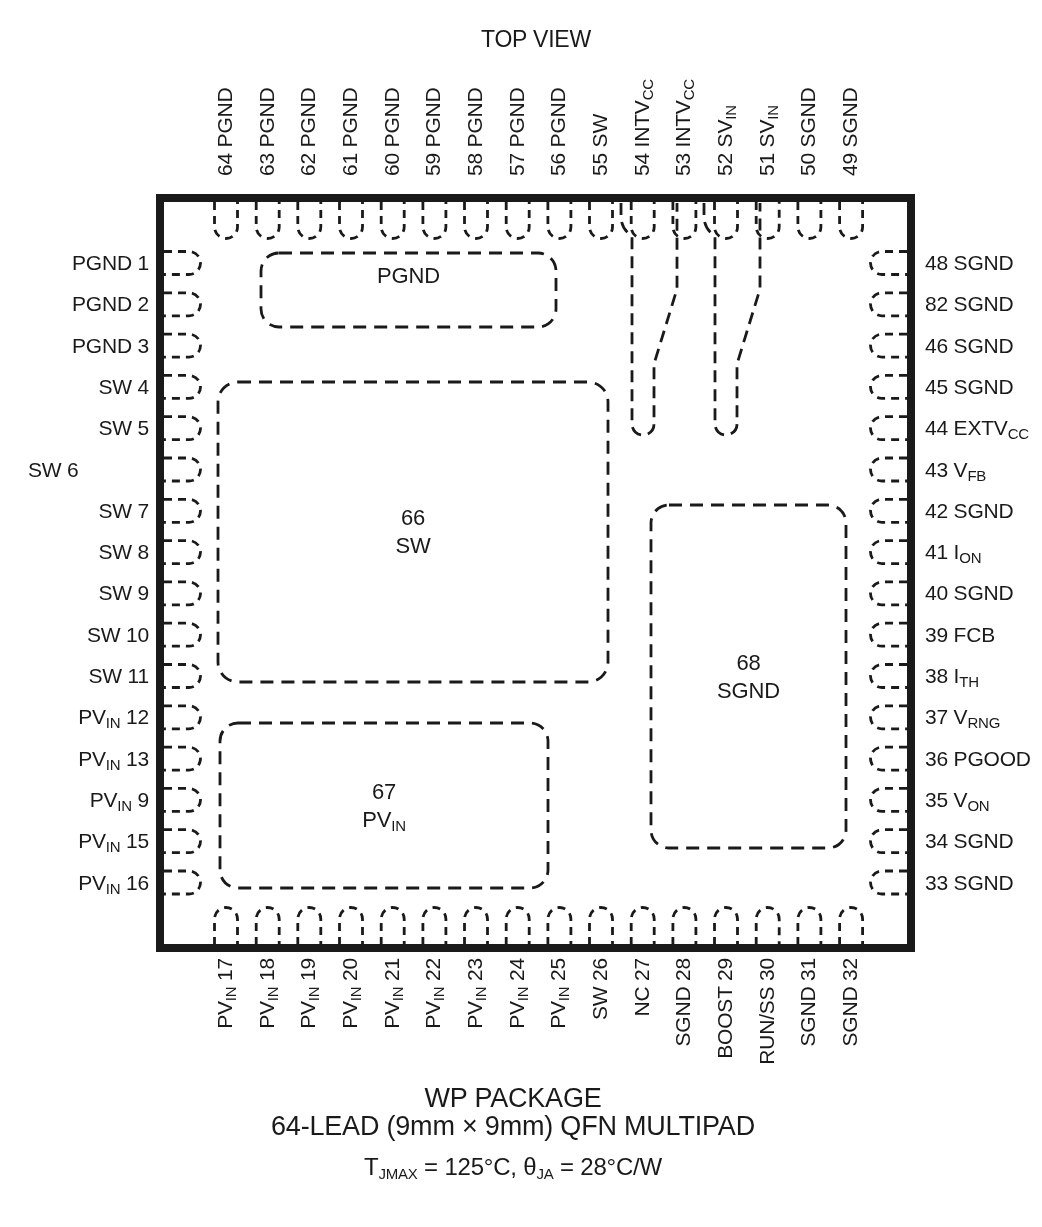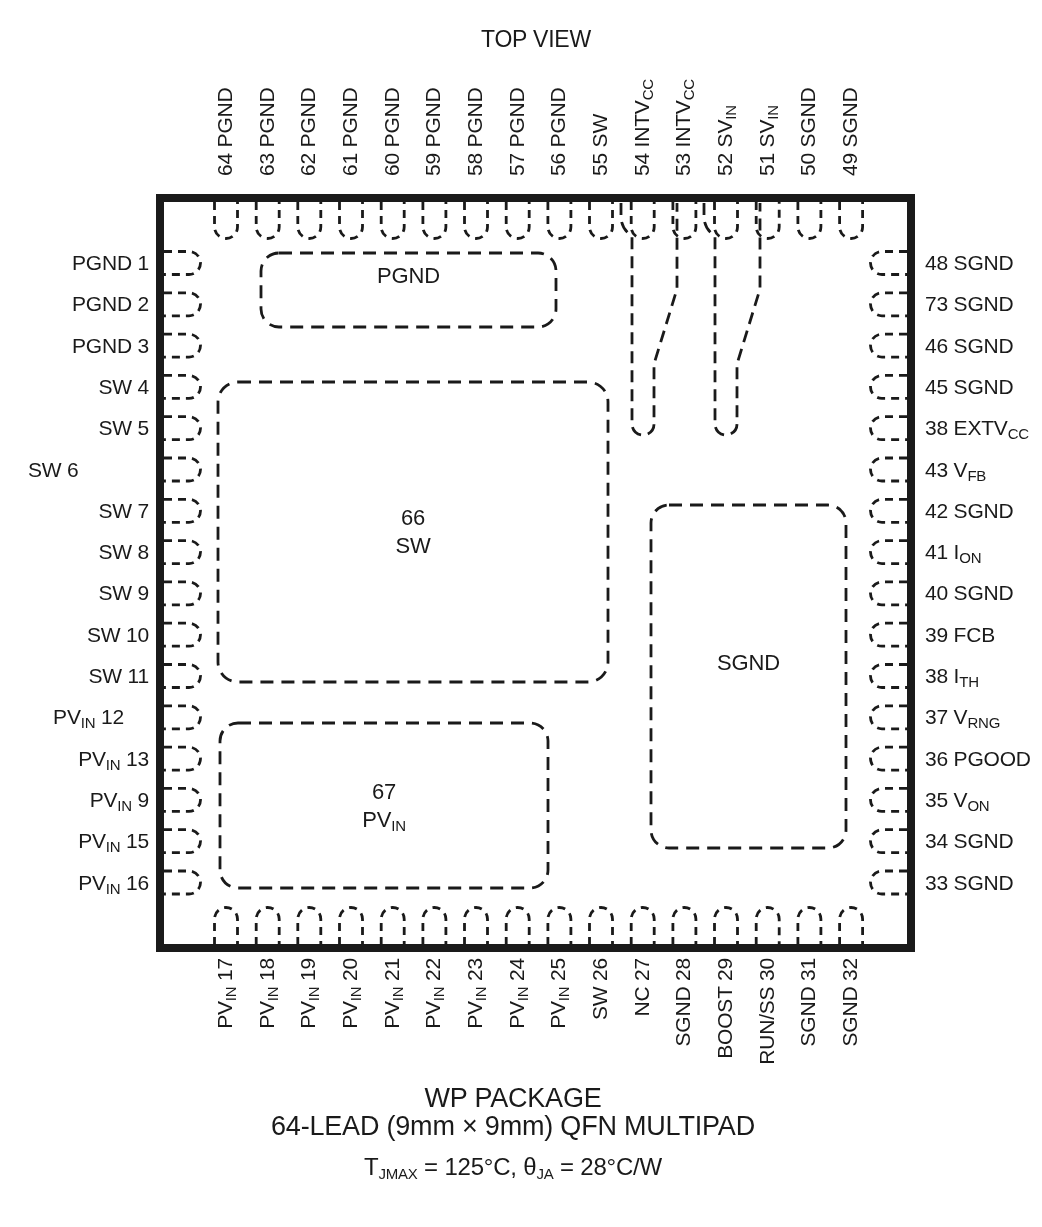--- a/index.html
+++ b/index.html
@@ -153,30 +153,30 @@
       <div class="pin-label-h" style="left: 0px; width: 121px; text-align: right; top: 290.3px;"><span>PGND</span><span> 2</span></div>
       <div class="pin-label-h" style="left: 0px; width: 121px; text-align: right; top: 331.6px;"><span>PGND</span><span> 3</span></div>
       <div class="pin-label-h" style="left: 0px; width: 121px; text-align: right; top: 372.9px;"><span>SW</span><span> 4</span></div>
       <div class="pin-label-h" style="left: 0px; width: 121px; text-align: right; top: 414.2px;"><span>SW</span><span> 5</span></div>
       <div class="pin-label-h" style="left: 0px; width: 121px; text-align: left; top: 455.5px;"><span>SW</span><span> 6</span></div>
       <div class="pin-label-h" style="left: 0px; width: 121px; text-align: right; top: 496.8px;"><span>SW</span><span> 7</span></div>
       <div class="pin-label-h" style="left: 0px; width: 121px; text-align: right; top: 538.1px;"><span>SW</span><span> 8</span></div>
       <div class="pin-label-h" style="left: 0px; width: 121px; text-align: right; top: 579.4px;"><span>SW</span><span> 9</span></div>
       <div class="pin-label-h" style="left: 0px; width: 121px; text-align: right; top: 620.7px;"><span>SW</span><span> 10</span></div>
       <div class="pin-label-h" style="left: 0px; width: 121px; text-align: right; top: 662px;"><span>SW</span><span> 11</span></div>
-      <div class="pin-label-h" style="left: 0px; width: 121px; text-align: center; top: 703.3px;"><span>PV</span><span class="sub">IN</span><span> 12</span></div>
+      <div class="pin-label-h" style="left: 0px; width: 121px; text-align: right; top: 703.3px;"><span>PV</span><span class="sub">IN</span><span> 12</span></div>
       <div class="pin-label-h" style="left: 0px; width: 121px; text-align: right; top: 744.6px;"><span>PV</span><span class="sub">IN</span><span> 13</span></div>
       <div class="pin-label-h" style="left: 0px; width: 121px; text-align: right; top: 785.9px;"><span>PV</span><span class="sub">IN</span><span> 9</span></div>
       <div class="pin-label-h" style="left: 0px; width: 121px; text-align: right; top: 827.2px;"><span>PV</span><span class="sub">IN</span><span> 15</span></div>
       <div class="pin-label-h" style="left: 0px; width: 121px; text-align: right; top: 868.5px;"><span>PV</span><span class="sub">IN</span><span> 16</span></div>
       <div class="pin-label-h" style="left: 897px; top: 249px;"><span>48 SGND</span></div>
-      <div class="pin-label-h" style="left: 897px; top: 290.3px;"><span>73 SGND</span></div>
+      <div class="pin-label-h" style="left: 897px; top: 290.3px;"><span>82 SGND</span></div>
       <div class="pin-label-h" style="left: 897px; top: 331.6px;"><span>46 SGND</span></div>
       <div class="pin-label-h" style="left: 897px; top: 372.9px;"><span>45 SGND</span></div>
-      <div class="pin-label-h" style="left: 897px; top: 414.2px;"><span>38 EXTV</span><span class="sub">CC</span></div>
+      <div class="pin-label-h" style="left: 897px; top: 414.2px;"><span>44 EXTV</span><span class="sub">CC</span></div>
       <div class="pin-label-h" style="left: 897px; top: 455.5px;"><span>43 V</span><span class="sub">FB</span></div>
       <div class="pin-label-h" style="left: 897px; top: 496.8px;"><span>42 SGND</span></div>
       <div class="pin-label-h" style="left: 897px; top: 538.1px;"><span>41 I</span><span class="sub">ON</span></div>
       <div class="pin-label-h" style="left: 897px; top: 579.4px;"><span>40 SGND</span></div>
       <div class="pin-label-h" style="left: 897px; top: 620.7px;"><span>39 FCB</span></div>
       <div class="pin-label-h" style="left: 897px; top: 662px;"><span>38 I</span><span class="sub">TH</span></div>
       <div class="pin-label-h" style="left: 897px; top: 703.3px;"><span>37 V</span><span class="sub">RNG</span></div>
       <div class="pin-label-h" style="left: 897px; top: 744.6px;"><span>36 PGOOD</span></div>
       <div class="pin-label-h" style="left: 897px; top: 785.9px;"><span>35 V</span><span class="sub">ON</span></div>
       <div class="pin-label-h" style="left: 897px; top: 827.2px;"><span>34 SGND</span></div>
@@ -186,20 +186,21 @@
       </div>
       <div class="pad-label" style="left: 285px; top: 504px;">
         <div>66</div>
         <div><span>SW</span></div>
       </div>
       <div class="pad-label" style="left: 256px; top: 777.5px;">
         <div>67</div>
         <div><span>PV</span><span class="sub">IN</span></div>
       </div>
       <div class="pad-label" style="left: 620.5px; top: 648.5px;">
+        <div>68</div>
         <div><span>SGND</span></div>
       </div>
     </div>
 
   <div class="caption">
     <div class="cap-line">WP PACKAGE</div>
     <div class="cap-line">64-LEAD (9mm × 9mm) QFN MULTIPAD</div>
     <div class="cap-line thermal"><span>T</span><span class="sub">JMAX</span><span> = 125°C, θ</span><span class="sub">JA</span><span> = 28°C/W</span></div>
   </div>
 </div>

